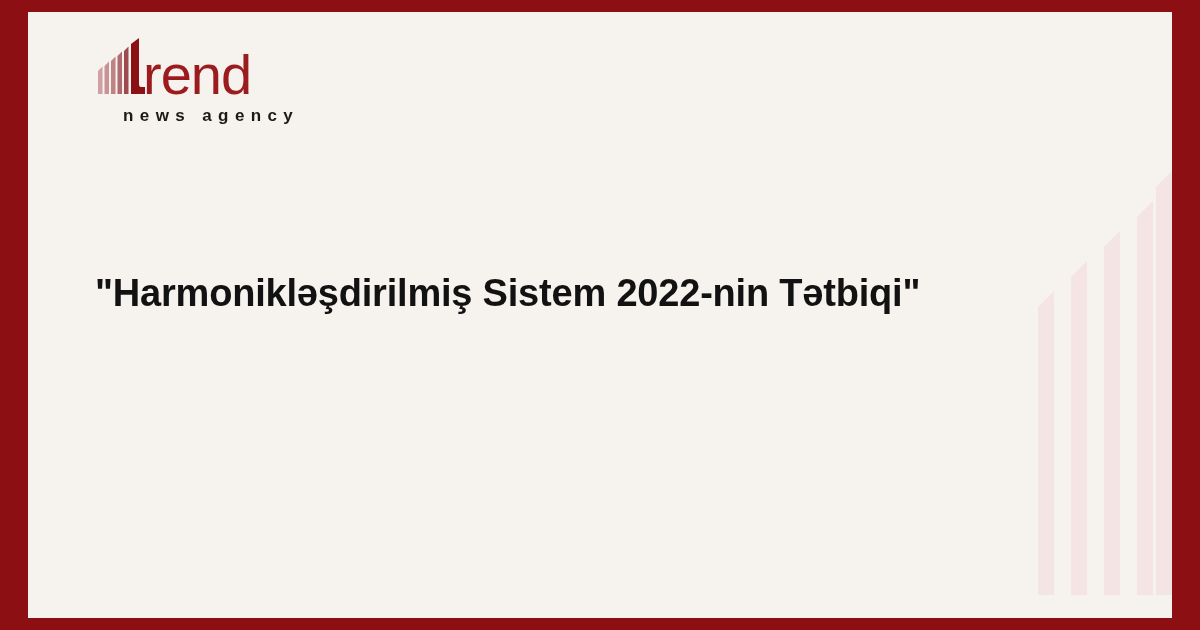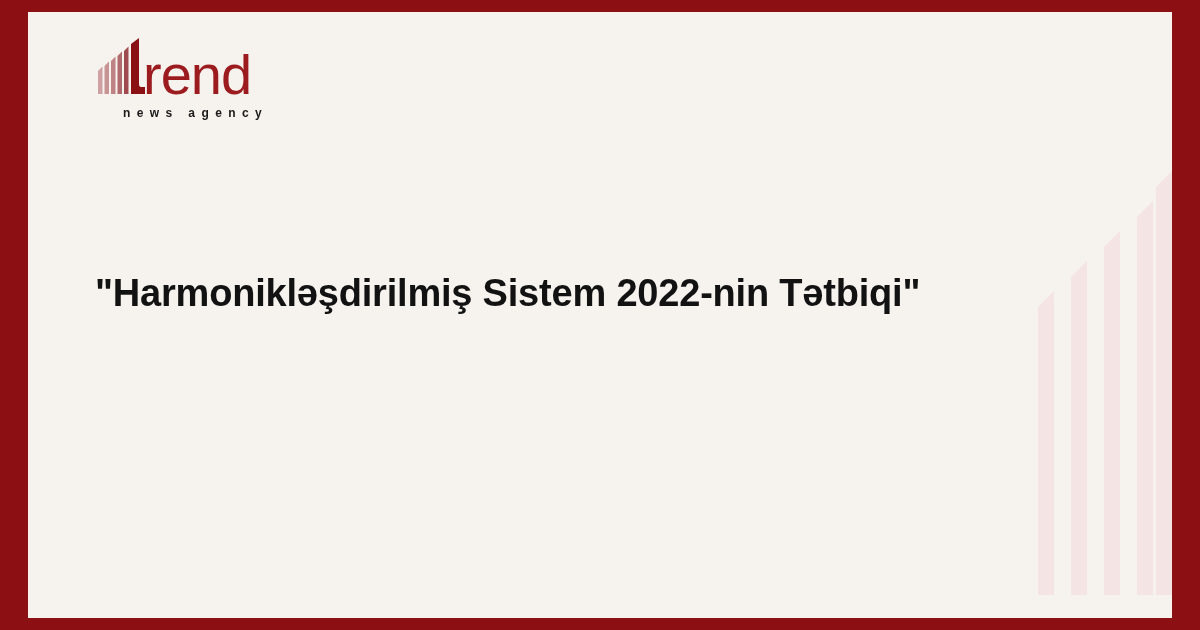--- a/index.html
+++ b/index.html
@@ -57,21 +57,21 @@
   }
   .logo-mark-row {
     display: block;
     height: 70px;
   }
   .logo-mark-row svg { display: block; height: 70px; width: 175px; }
   .logo-sub {
     position: absolute;
     left: 28px;
     top: 72px;
-    font-size: 12px;
+    font-size: 17px;
     font-weight: 700;
     letter-spacing: 6.4px;
     color: #1A1A1A;
     white-space: nowrap;
     font-family: "Liberation Sans", sans-serif;
   }
 
   
   .headline {
     position: absolute;

